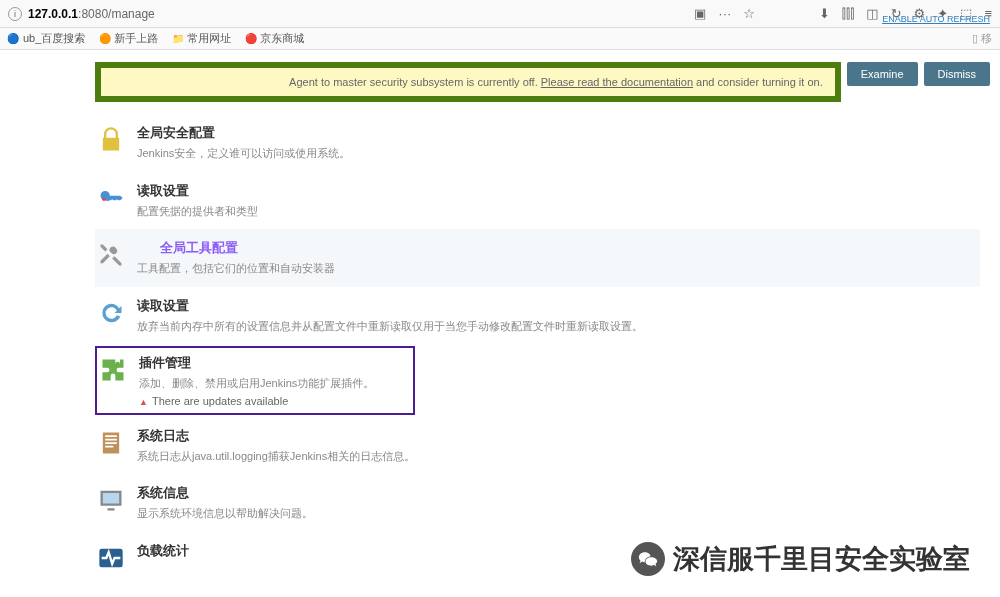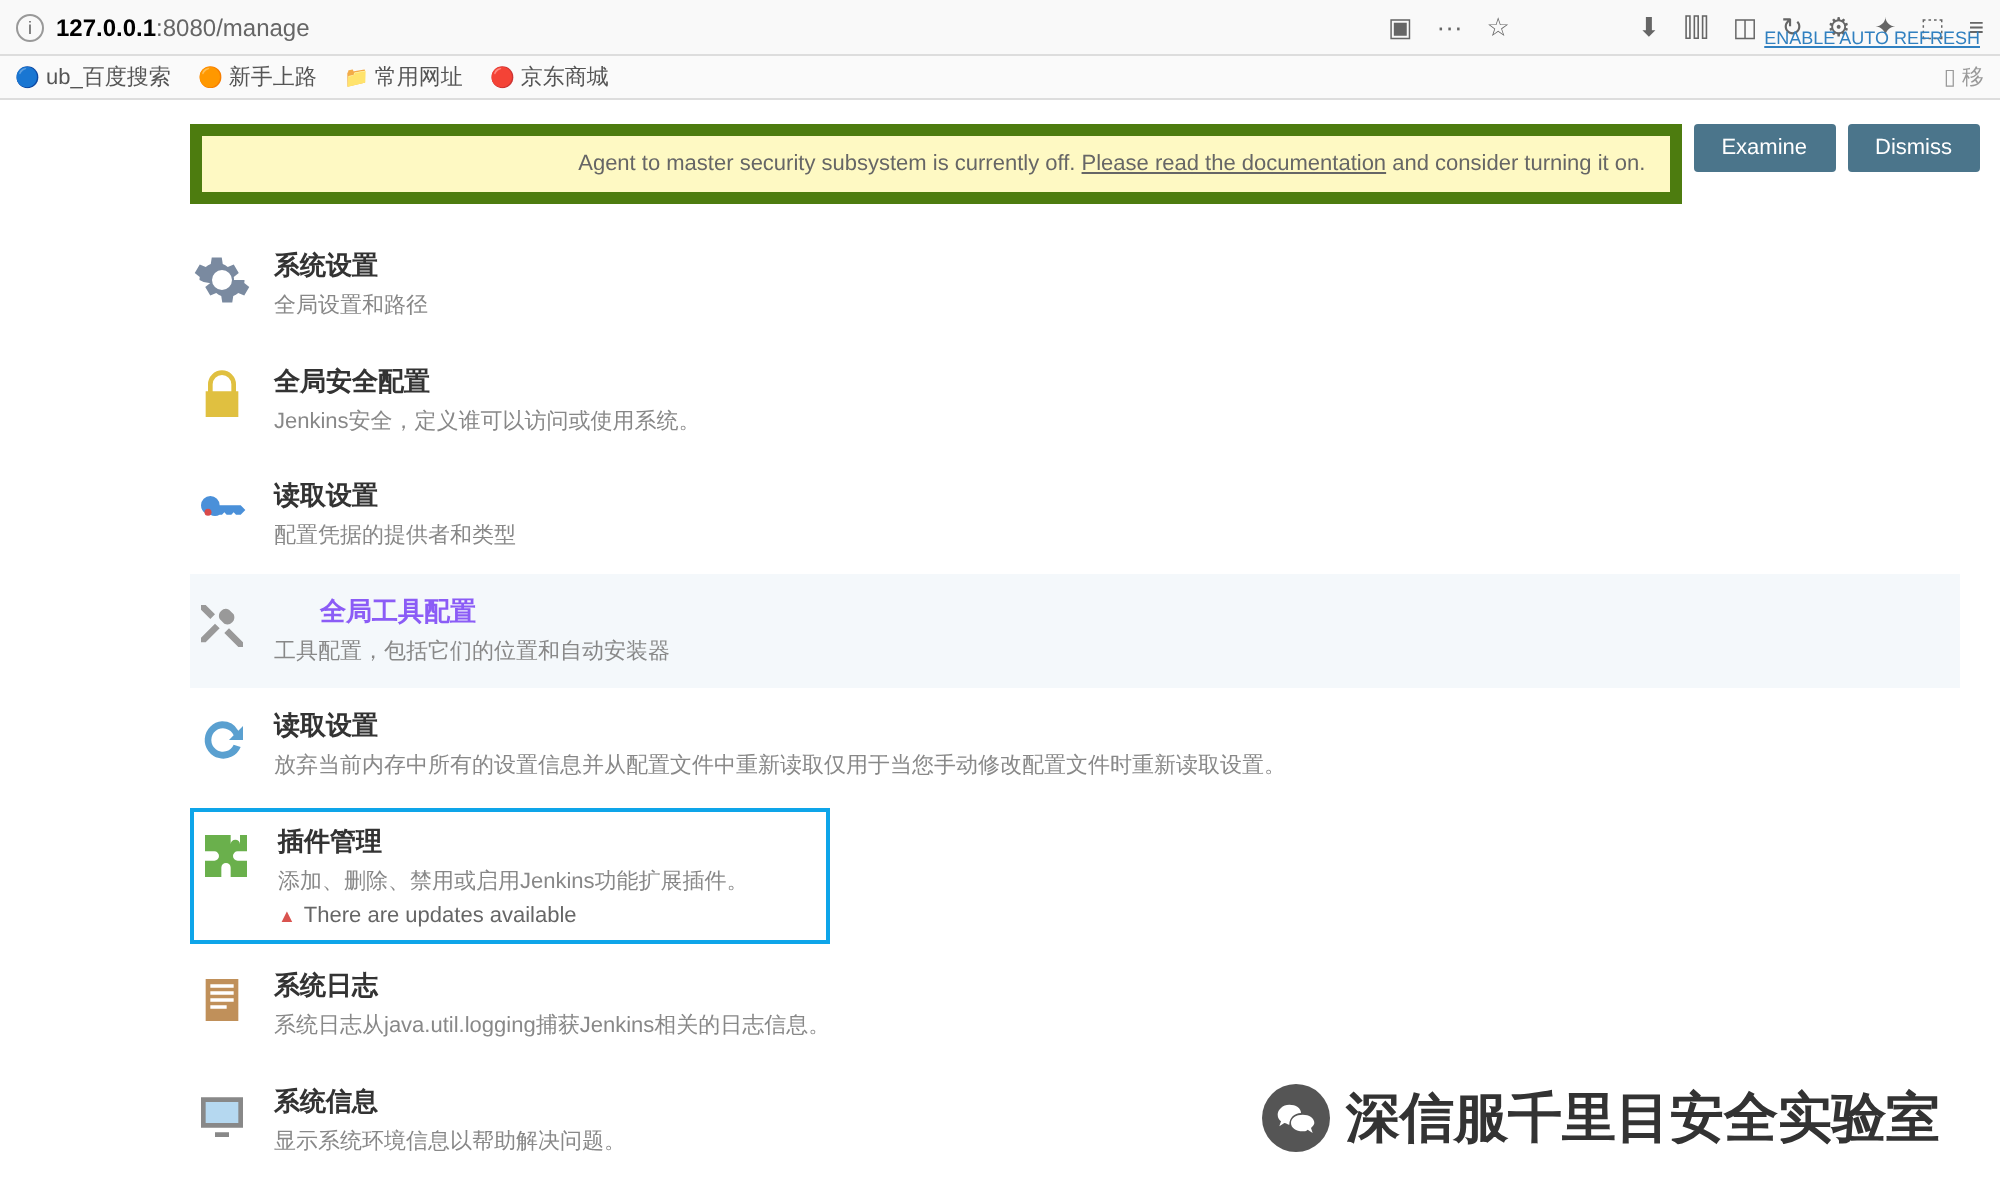--- a/index.html
+++ b/index.html
@@ -29,21 +29,21 @@
     .manage-list { margin-left: 95px; margin-right: 20px; }
     .manage-item { display: flex; align-items: flex-start; padding: 10px 4px 10px 0; gap: 10px; }
     .mi-icon { width: 32px; height: 32px; flex-shrink: 0; display: flex; align-items: center; justify-content: center; }
     .mi-body { flex: 1; }
     .mi-title { font-size: 13px; color: #333; margin-bottom: 3px; font-weight: bold; }
     .mi-title.link { color: #8b5cf6; margin-left: 23px; }
     .mi-desc { font-size: 11px; color: #888; line-height: 1.5; }
     .mi-alert { color: #666; font-size: 11px; margin-top: 3px; }
     .mi-alert::before { content: "▲"; color: #d9534f; margin-right: 4px; font-size: 9px; }
     
-    .highlighted { border: 2px solid #0ea5e9; padding: 6px 4px 6px 0 !important; margin: 2px 0; width: 320px; }
+    .highlighted { border: 2px solid #4c1d95; padding: 6px 4px 6px 0 !important; margin: 2px 0; width: 320px; }
     
     .watermark { position: fixed; bottom: 20px; right: 30px; color: #333; font-size: 27px; display: flex; align-items: center; gap: 8px; pointer-events: none; font-weight: bold; }
     .wm-icon { width: 34px; height: 34px; border-radius: 50%; background: #555; color: #fff; display: flex; align-items: center; justify-content: center; font-size: 16px; }
     
     
     svg { display: block; }
   </style>
 </head>
 <body>
 
@@ -97,31 +97,20 @@
     <span>Agent to master security subsystem is currently off. </span><a href="#">Please read the documentation</a><span> and consider turning it on.</span>
   </div>
   <div class="right-btns">
     <button class="btn">Examine</button>
     <button class="btn">Dismiss</button>
   </div>
 </div>
 
 <div class="manage-list">
 
-  <div class="manage-item">
-    <div class="mi-icon">
-      <svg width="30" height="30" viewBox="0 0 24 24">
-          <path fill="#7a8aa0" d="M12 8a4 4 0 100 8 4 4 0 000-8zm9 4a7 7 0 01-.1 1.2l2 1.6-2 3.4-2.4-1a7 7 0 01-2 1.2l-.4 2.6h-4l-.4-2.6a7 7 0 01-2-1.2l-2.4 1-2-3.4 2-1.6A7 7 0 013 12a7 7 0 01.1-1.2l-2-1.6 2-3.4 2.4 1a7 7 0 012-1.2L7.9 3h4l.4 2.6a7 7 0 012 1.2l2.4-1 2 3.4-2 1.6c.1.4.1.8.1 1.2z"></path>
-        </svg>
-    </div>
-    <div class="mi-body">
-      <div class="mi-title">系统设置</div>
-      <div class="mi-desc">全局设置和路径</div>
-    </div>
-  </div>
 
   <div class="manage-item">
     <div class="mi-icon">
       <svg width="28" height="28" viewBox="0 0 24 24">
           <path fill="#e0c040" d="M6 10V7a6 6 0 1112 0v3h1v11H5V10h1zm2 0h8V7a4 4 0 10-8 0v3z"></path>
         </svg>
     </div>
     <div class="mi-body">
       <div class="mi-title">全局安全配置</div>
       <div class="mi-desc">Jenkins安全，定义谁可以访问或使用系统。</div>

